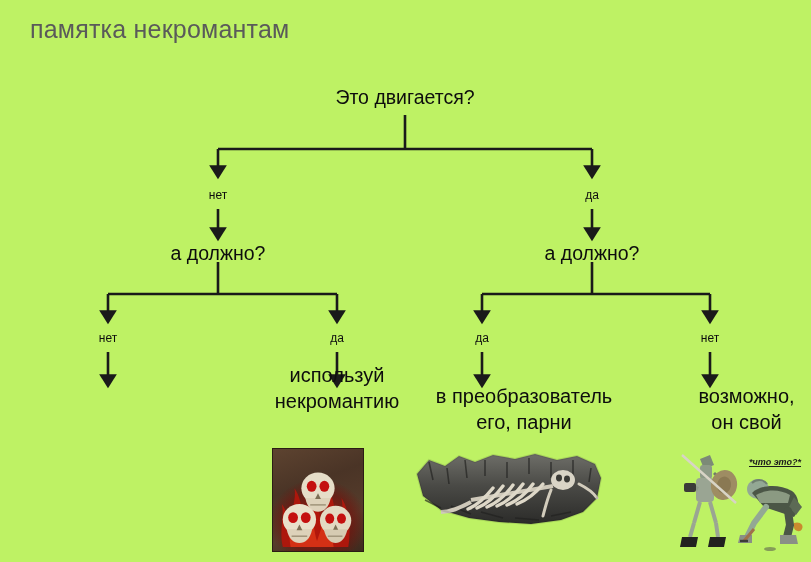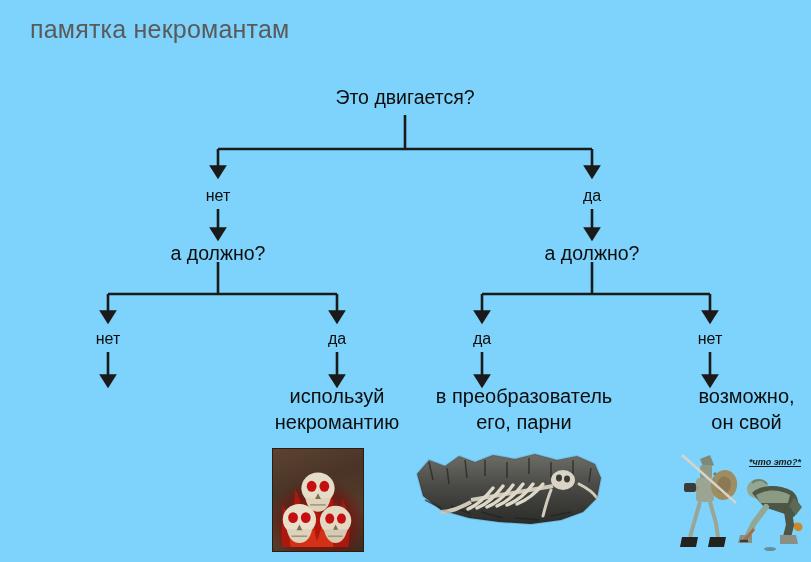--- a/index.html
+++ b/index.html
@@ -10,21 +10,21 @@
   }
   body {
     font-family: "Liberation Sans", "DejaVu Sans", sans-serif;
     color: #000000;
     -webkit-font-smoothing: antialiased;
   }
   #slide {
     position: relative;
     width: 811px;
     height: 562px;
-    background: #7dd3fc;
+    background: #bef264;
     overflow: hidden;
   }
 
   
   .slide-title {
     position: absolute;
     left: 30px;
     top: 14px;
     font-size: 25px;
     line-height: 30px;
@@ -37,21 +37,21 @@
   .node {
     position: absolute;
     font-size: 19px;
     line-height: 23px;
     color: #0d0d0d;
     white-space: pre-line;
   }
   .node.center { text-align: center; transform: translateX(-50%); }
   .node.left   { text-align: center; }
   .node.q      { font-size: 19.5px; }
-  .node.lbl    { font-size: 16px; }
+  .node.lbl    { font-size: 12px; }
   .node.leaf   { font-size: 20px; line-height: 26px; }
 
   
   #wires {
     position: absolute;
     left: 0; top: 0;
     width: 811px;
     height: 562px;
     pointer-events: none;
   }
@@ -142,21 +142,21 @@
   <div class="node center lbl" style="left:592px; top:184px;">да</div>
 
   <div class="node center q" style="left:218px; top:242px;">а должно?</div>
   <div class="node center q" style="left:592px; top:242px;">а должно?</div>
 
   <div class="node center lbl" style="left:108px; top:327px;">нет</div>
   <div class="node center lbl" style="left:337px; top:327px;">да</div>
   <div class="node center lbl" style="left:482px; top:327px;">да</div>
   <div class="node center lbl" style="left:710px; top:327px;">нет</div>
 
-  <div class="node center leaf" style="left:337px; top:383px; width:200px;">используй
+  <div class="node center leaf" style="left:337px; top:362px; width:200px;">используй
 некромантию</div>
   <div class="node left leaf" style="left:409px; top:383px; width:230px;">в преобразователь
 его, парни</div>
   <div class="node left leaf" style="left:684px; top:383px; width:125px;">возможно,
 он свой</div>
 
   <div class="pic pic-skulls" style="left:272px; top:448px;">
     <svg viewBox="0 0 92 104" width="90" height="102" xmlns="http://www.w3.org/2000/svg">
       <g>
         <path d="M10,100 C6,82 12,70 9,56 C16,66 15,74 19,80 C18,62 24,52 22,40 C30,52 29,66 33,76 C34,58 40,48 39,34 C47,48 46,66 50,78 C54,64 58,54 57,42 C64,54 63,70 66,80 C71,70 72,60 70,50 C78,62 80,82 77,100 Z" fill="#b3170c" opacity="0.92"></path>

